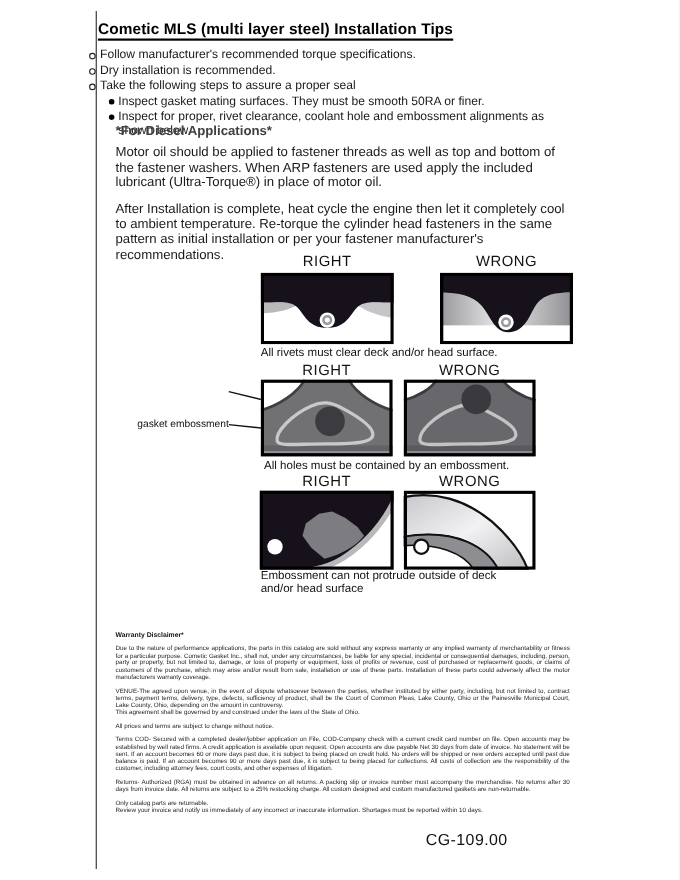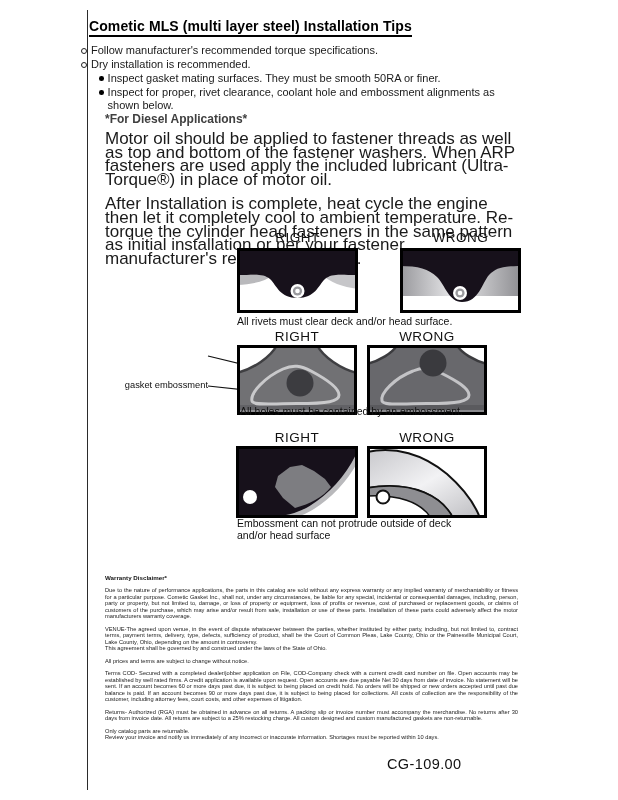--- a/index.html
+++ b/index.html
@@ -17,21 +17,21 @@
     display:inline-block;border-bottom:2px solid #000;padding-bottom:1px;letter-spacing:.1px;
   }
   .bullet{display:flex;align-items:flex-start;font-size:11px;line-height:13.4px;margin:0 0 .5px 0;white-space:pre-line;}
   .bmark{flex:0 0 auto;width:4px;height:4px;border:1.1px solid #222;border-radius:50%;margin:4px 4px 0 1px;}
   .bullet.sub{margin-left:18px;}
   .bmark.filled{width:4.6px;height:4.6px;background:#000;border:none;margin-top:4.5px;}
 
   
   .diesel{position:absolute;left:105px;top:112px;width:414px;}
   .diesel h2{font-size:12px;font-weight:bold;color:#404040;margin:0 0 6px 0;}
-  .diesel p{font-size:17px;line-height:13.6px;margin:0 0 11px 0;white-space:pre-line;}
+  .diesel p{font-size:12px;line-height:13.6px;margin:0 0 11px 0;white-space:pre-line;}
 
   
   .dlabel{position:absolute;font-size:13.5px;letter-spacing:.5px;color:#111;text-align:center;}
   .dbox{position:absolute;}
   .dbox svg{display:block;}
   .dcaption{position:absolute;font-size:10.5px;line-height:11.5px;color:#111;white-space:pre-line;}
   .annot{position:absolute;font-size:9.3px;line-height:11px;color:#111;text-align:right;white-space:pre-line;}
   .pointer-overlay{position:absolute;left:205px;top:348px;}
 
   
@@ -49,20 +49,24 @@
 
   <div class="top-text">
     <h1 class="title">Cometic MLS (multi layer steel) Installation Tips</h1>
     <div class="bullet">
       <span class="bmark"></span>
       <span>Follow manufacturer's recommended torque specifications.</span>
     </div>
     <div class="bullet">
       <span class="bmark"></span>
       <span>Dry installation is recommended.</span>
+    </div>
+    <div class="bullet">
+      <span class="bmark"></span>
+      <span>Take the following steps to assure a proper seal</span>
     </div>
     <div class="bullet sub">
       <span class="bmark filled"></span>
       <span>Inspect gasket mating surfaces.  They must be smooth 50RA or finer.</span>
     </div>
     <div class="bullet sub">
       <span class="bmark filled"></span>
       <span>Inspect for proper, rivet clearance, coolant hole and embossment alignments as shown below.</span>
     </div>
   </div>
@@ -144,21 +148,21 @@
       <path d="M120,0 H90 C94,8 108,16 120,19 Z" fill="#ffffff"></path>
       <path d="M90,0 C94,8 108,16 120,19" fill="none" stroke="#3b3b3e" stroke-width="2.5"></path>
       <rect x="0" y="60" width="120" height="10" fill="#5a5a5e"></rect>
       <rect x="0" y="65" width="120" height="2" fill="#8a8a8e"></rect>
       <path d="M15,56 C13,48 28,33 46,26 C56,21.5 64,22.5 74,28 C90,36 102,43 102,50 C102,56.5 91,58.5 60,58.5 C33,58.5 17,61 15,56 Z" fill="none" stroke="#c3c3c6" stroke-width="3"></path>
       <circle cx="66" cy="18" r="13.5" fill="#3a3a3e"></circle>
       <rect x="1.5" y="1.5" width="117" height="67" fill="none" stroke="#000" stroke-width="3"></rect>
     </svg>
   </div>
 
-  <div class="dcaption" style="left:240px;top:406px;">All holes must be contained by an embossment.</div>
+  <div class="dcaption" style="left:240px;top:418px;">All holes must be contained by an embossment.</div>
 
   <div class="dlabel" style="left:236px;top:430px;width:122px;">RIGHT</div>
   <div class="dlabel" style="left:367px;top:430px;width:120px;">WRONG</div>
 
   <div class="dbox" style="left:236px;top:446px;">
     <svg width="122" height="72" viewBox="0 0 122 72">
       <rect x="0" y="0" width="122" height="72" fill="#17111b"></rect>
       <path d="M122,10 C113,28 97,48 75,62 C67,67 59,70 48,72 L122,72 Z" fill="#ffffff"></path>
       <path d="M122,10 C113,28 97,48 75,62 C67,67 59,70 48,72" fill="none" stroke="#b9b9bc" stroke-width="5"></path>
       <path d="M42,30 L54,21 L66,19 L78,25 L89,33 L95,41 C87,51 74,58 59,62 L47,52 L39,41 Z" fill="#7d7d81"></path>

